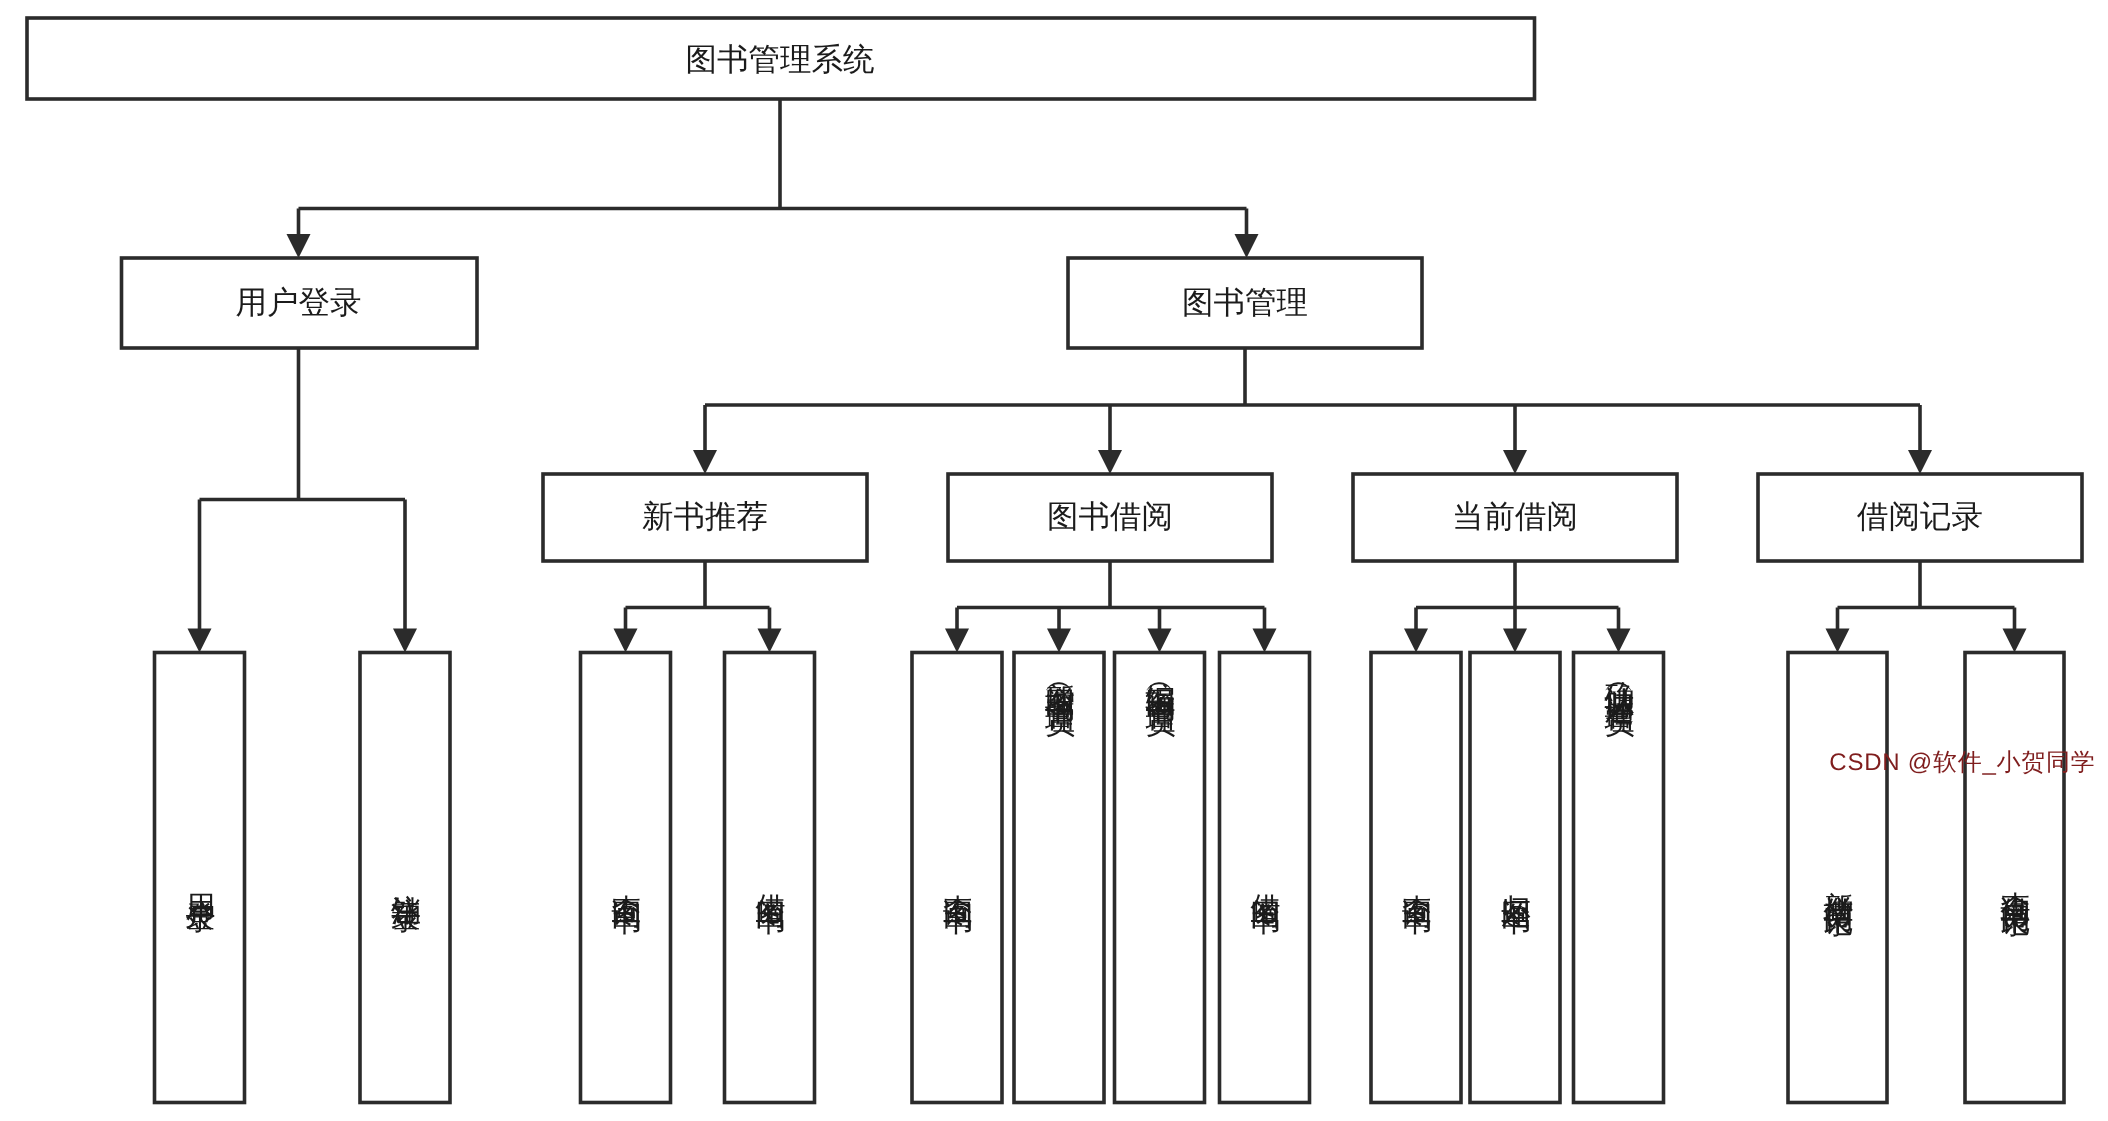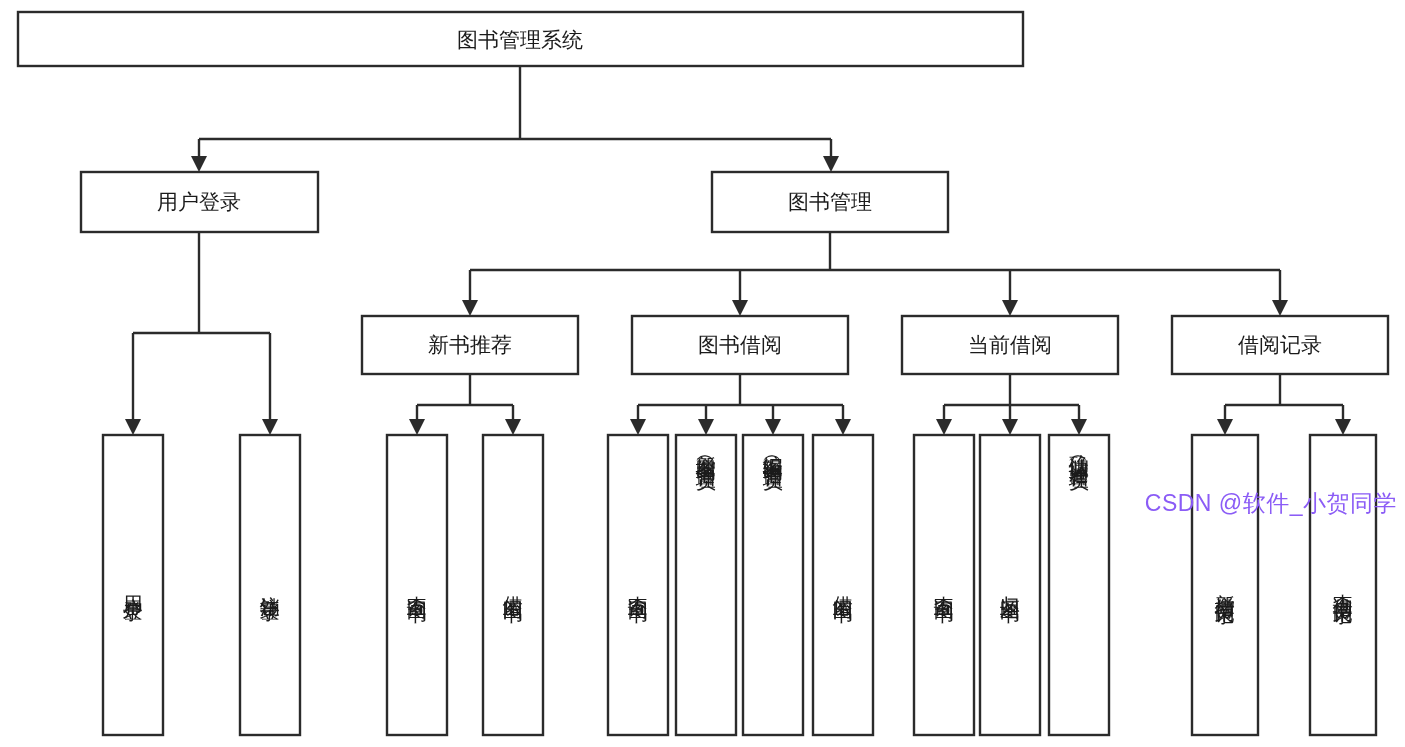--- a/index.html
+++ b/index.html
@@ -64,22 +64,22 @@
     letter-spacing: 2.5px;
     color: #1b1b1b;
     white-space: nowrap;
     text-align: center;
   }
   .watermark {
     position: absolute;
     right: 8px;
     bottom: 4px;
     font-family: "Liberation Sans", "DejaVu Sans", sans-serif;
-    font-size: 23px;
-    color: #8b5cf6;
+    font-size: 16px;
+    color: #7f1d1d;
     letter-spacing: 0.5px;
     white-space: nowrap;
   }
 </style>
 </head>
 <body>
 
 <div id="diagram-root">
 
   <svg class="flow" viewBox="0 0 1405 747" xmlns="http://www.w3.org/2000/svg">

